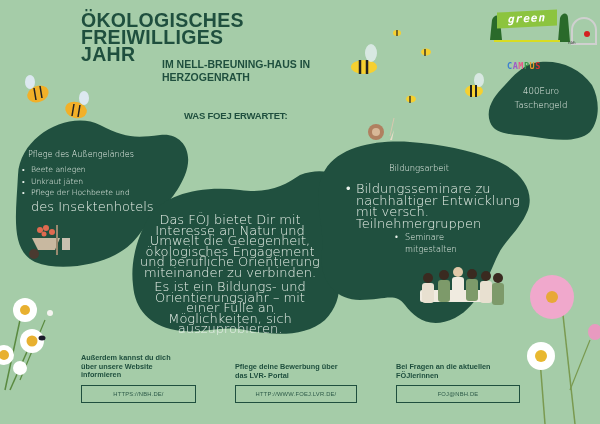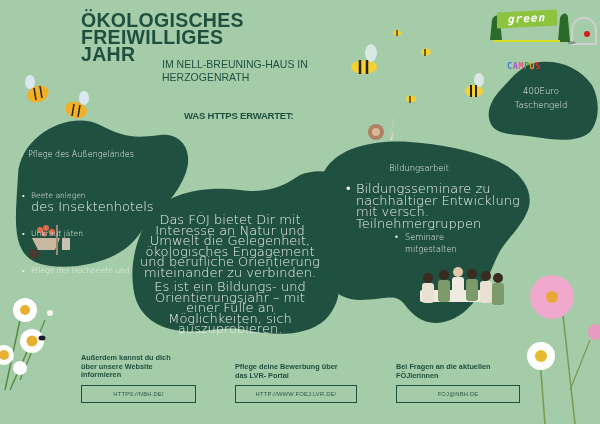--- a/index.html
+++ b/index.html
@@ -16,42 +16,42 @@
       font-family: "Liberation Sans", sans-serif;
       font-weight: 900;
       font-size: 19.5px;
       line-height: 17px;
       color: #1f4f3e;
       letter-spacing: 0.3px;
     }
     .subtitle {
       left: 162px; top: 58px;
       font-family: "Liberation Sans", sans-serif;
-      font-weight: 400;
+      font-weight: 700;
       font-size: 10.5px;
       line-height: 13px;
       color: #1f4f3e;
     }
     .section-heading {
       left: 184px; top: 110px;
       font-family: "Liberation Sans", sans-serif;
       font-weight: 900;
       font-size: 9.5px;
       letter-spacing: -0.2px;
       color: #1f4f3e;
     }
     svg.blobs { position: absolute; left: 0; top: 0; }
     .blob-text {
       color: #e9f1ea;
       font-family: "DejaVu Sans", sans-serif;
       font-weight: 300;
     }
     .care-title { left: 28px; top: 150px; font-size: 8px; }
     .care-list { left: 22px; top: 164px; font-size: 7.6px; line-height: 11.5px; list-style: none; }
-    .care-list li { padding-left: 9px; position: relative; margin-top: 26px; }
+    .care-list li { padding-left: 9px; position: relative; }
     .care-list li::before { content: "•"; position: absolute; left: 0; }
     .intro {
       left: 140px; top: 215px; width: 180px;
       font-size: 13px; line-height: 10.5px; text-align: center;
     }
     .intro p + p { margin-top: 4px; }
     .edu-title { left: 389px; top: 163px; font-size: 8.4px; }
     .edu-list { left: 346px; top: 183px; font-size: 13px; line-height: 11.5px; list-style: none; width: 190px; }
     .edu-list li { padding-left: 10px; position: relative; }
     .edu-list li::before { content: "•"; position: absolute; left: 0; }
@@ -223,21 +223,21 @@
   <div>HERZOGENRATH</div>
 </div>
 
 <div class="abs logo-green">green</div>
 <div class="abs logo-campus">
   <span>C</span><span>A</span><span>M</span><span>P</span><span>U</span><span>S</span>
 </div>
 <div class="abs logo-bar"></div>
 <div class="abs logo-nbh">nbh</div>
 
-<div class="abs section-heading">WAS HTTPS ERWARTET:</div>
+<div class="abs section-heading">WAS FOEJ ERWARTET:</div>
 
 <div class="abs blob-text money">
   <div>400Euro</div>
   <div>Taschengeld</div>
 </div>
 
 <div class="abs blob-text care-title">Pflege des Außengeländes</div>
 <ul class="abs blob-text care-list">
   <li>Beete anlegen</li>
   <li>Unkraut jäten</li>

